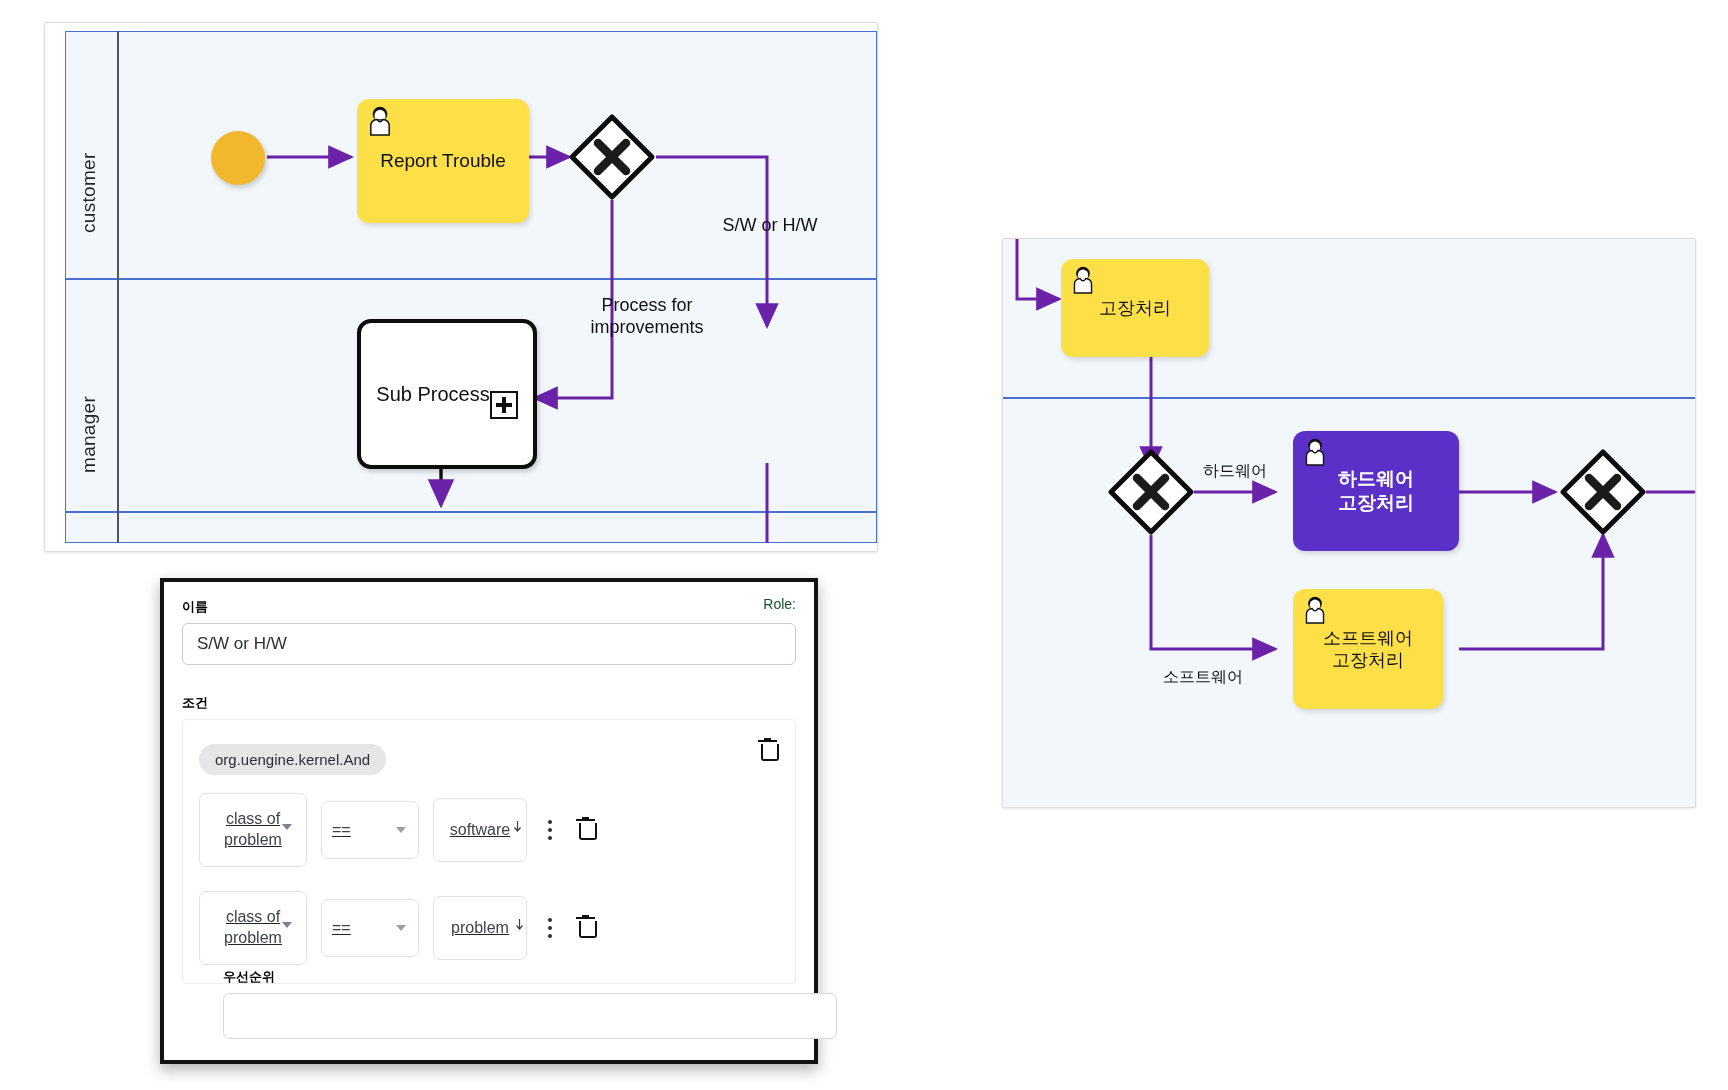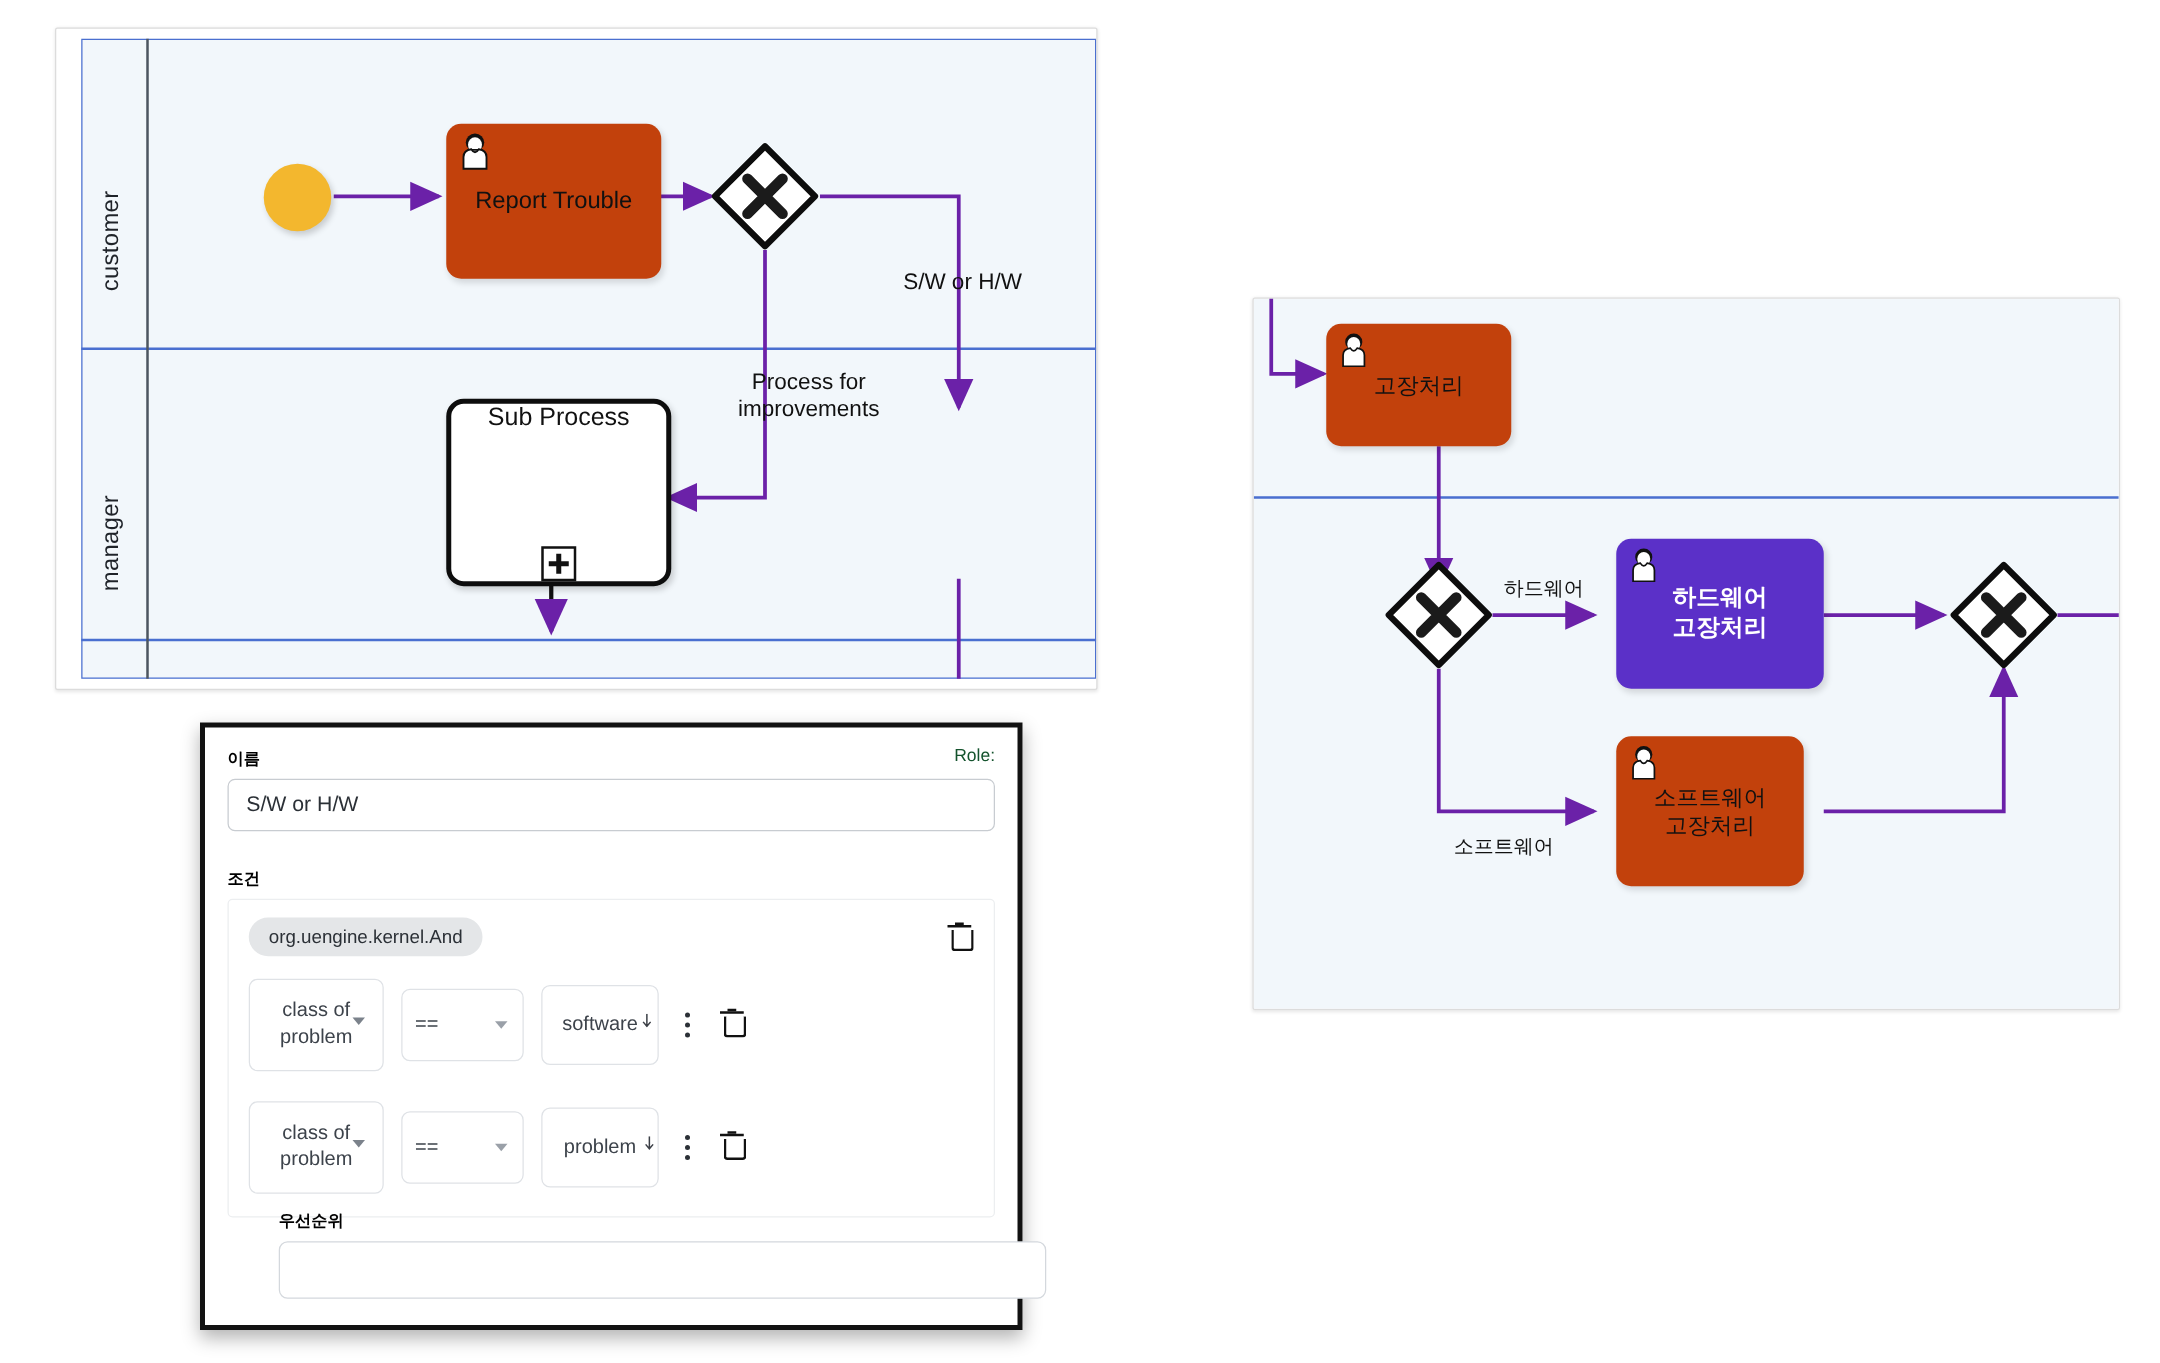--- a/index.html
+++ b/index.html
@@ -6,29 +6,29 @@
   body{width:1728px;height:1090px;position:relative;overflow:hidden;
        font-family:"Liberation Sans","DejaVu Sans",sans-serif;color:#1f2329;}
 
   
   .panel{position:absolute;background:#ffffff;border:1px solid #dcdcdc;
          box-shadow:0 1px 3px rgba(0,0,0,.10);border-radius:2px;}
   .canvas{position:absolute;inset:0;overflow:hidden;}
   .lane-bg{position:absolute;background:#f2f7fb;}
 
   
-  .task{position:absolute;border-radius:12px;background:#c2410c;
+  .task{position:absolute;border-radius:12px;background:#fde047;
         box-shadow:2px 3px 5px rgba(0,0,0,.13);
         display:flex;align-items:center;justify-content:center;text-align:center;
         font-size:19px;line-height:1.25;color:#111;}
   .task.purple{background:#5b30c8;color:#ffffff;}
   .task .person{position:absolute;left:9px;top:7px;}
   .subprocess{position:absolute;border:4px solid #0d0d0d;border-radius:14px;
         background:#ffffff;box-shadow:2px 3px 5px rgba(0,0,0,.18);
-        display:flex;flex-direction:column;align-items:center;justify-content:space-between;
+        display:flex;align-items:center;justify-content:center;
         font-size:20px;color:#111;}
   .sp-plus{width:28px;height:28px;border:2.5px solid #111;margin-top:22px;
         position:relative;box-sizing:border-box;}
   .sp-plus:before,.sp-plus:after{content:"";position:absolute;background:#111;}
   .sp-plus:before{left:50%;top:4px;bottom:4px;width:4px;transform:translateX(-50%);}
   .sp-plus:after{top:50%;left:4px;right:4px;height:4px;transform:translateY(-50%);}
 
   .start-evt{position:absolute;border-radius:50%;background:#f3b72e;
         box-shadow:2px 3px 5px rgba(0,0,0,.18);}
 
@@ -46,22 +46,22 @@
   
   .dialog{position:absolute;background:#ffffff;border:4px solid #121212;
           box-shadow:0 6px 14px rgba(0,0,0,.30);z-index:50;}
   .fld-label{font-size:13px;color:#000000;font-weight:700;margin-bottom:7px;}
   .role-label{position:absolute;right:18px;top:14px;font-size:14px;color:#14532d;}
   .text-input{width:100%;box-sizing:border-box;height:42px;border:1px solid #c8ccd1;
           border-radius:6px;background:#fff;font-size:17px;color:#2b3036;
           padding:0 14px;outline:none;font-family:inherit;}
   .ta-input{width:100%;box-sizing:border-box;height:46px;border:1px solid #d4d8dd;
           border-radius:7px;background:#fff;outline:none;}
-  .cond-area{border:1px solid #eceef0;border-radius:4px;padding:14px 16px 18px 16px;
-          position:relative;}
+  .cond-area{border:1px solid #eceef0;border-radius:4px;padding:24px 16px 18px 16px;
+          position:relative;text-decoration:underline;}
   .chip{display:inline-block;background:#e4e6e8;border-radius:16px;
           padding:7px 16px;font-size:15px;color:#2b3036;}
   .cond-row{display:flex;align-items:center;gap:14px;margin-top:18px;}
   .cell{border:1px solid #dfe2e6;border-radius:7px;background:#fff;
           display:flex;align-items:center;justify-content:center;text-align:center;
           font-size:16px;color:#3d434b;line-height:1.3;position:relative;}
   .cell.attr{width:90px;height:72px;padding:0 8px;}
   .cell.op{width:86px;height:56px;padding-left:10px;justify-content:flex-start;}
   .cell.val{width:92px;height:62px;}
   .caret{position:absolute;width:0;height:0;border-left:5px solid transparent;

